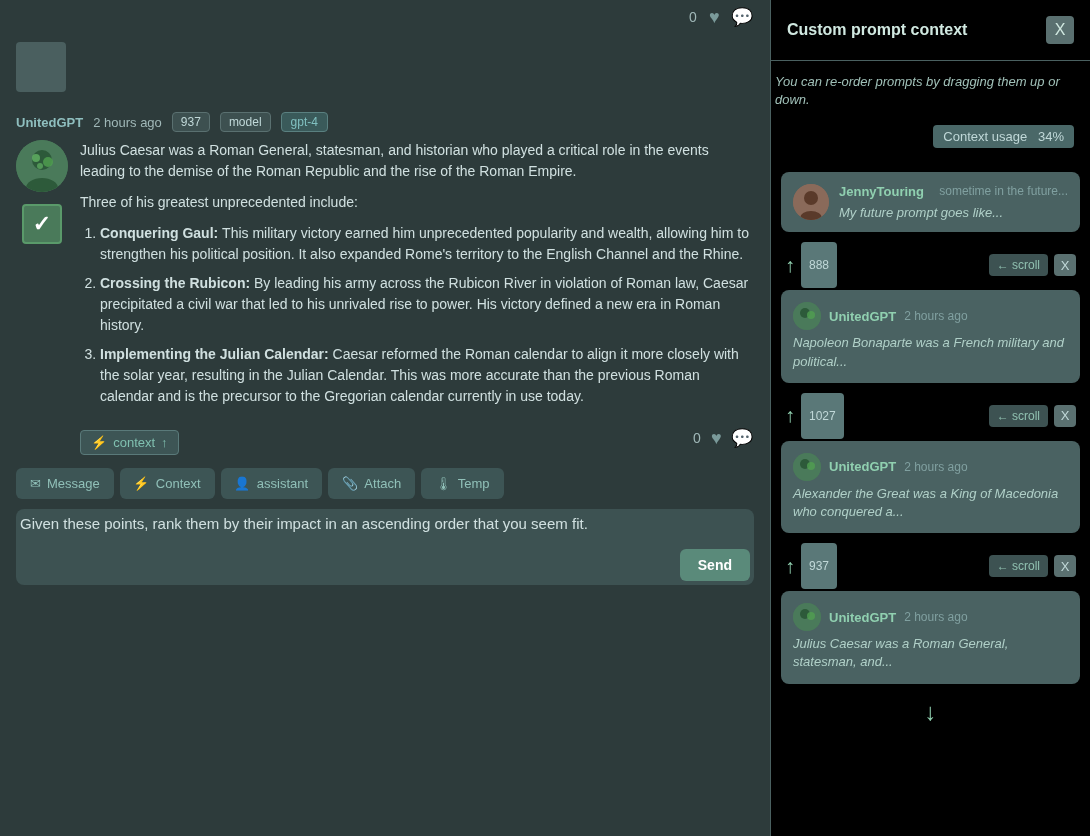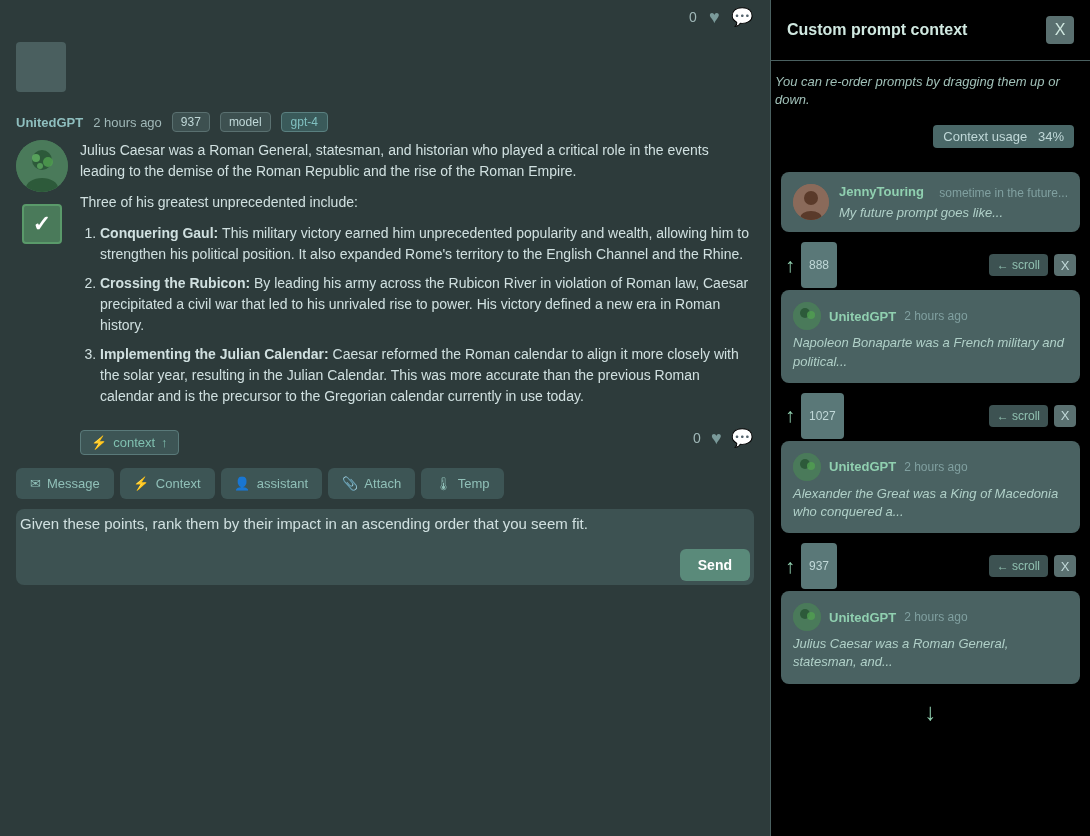--- a/index.html
+++ b/index.html
@@ -584,21 +584,21 @@
     <div class="prompt-item">
       <div class="prompt-jenny">
         <div class="jenny-avatar">
           <svg viewBox="0 0 36 36" xmlns="http://www.w3.org/2000/svg">
             <circle cx="18" cy="18" r="18" fill="#8a6a5a"></circle>
             <circle cx="18" cy="14" r="7" fill="#5a3a2a"></circle>
             <ellipse cx="18" cy="34" rx="11" ry="7" fill="#5a3a2a"></ellipse>
           </svg>
         </div>
         <div class="jenny-content">
-          <div style="display:flex;align-items:center;justify-content:space-between;">
+          <div style="display:flex;justify-content:space-between;">
             <span class="jenny-name">JennyTouring</span>
             <span class="jenny-time">sometime in the future...</span>
           </div>
           <p class="jenny-text">My future prompt goes like...</p>
         </div>
       </div>
     </div>
 
     <div class="prompt-item">
       <div style="display:flex;align-items:center;justify-content:space-between;padding:4px 4px 2px 4px;">

